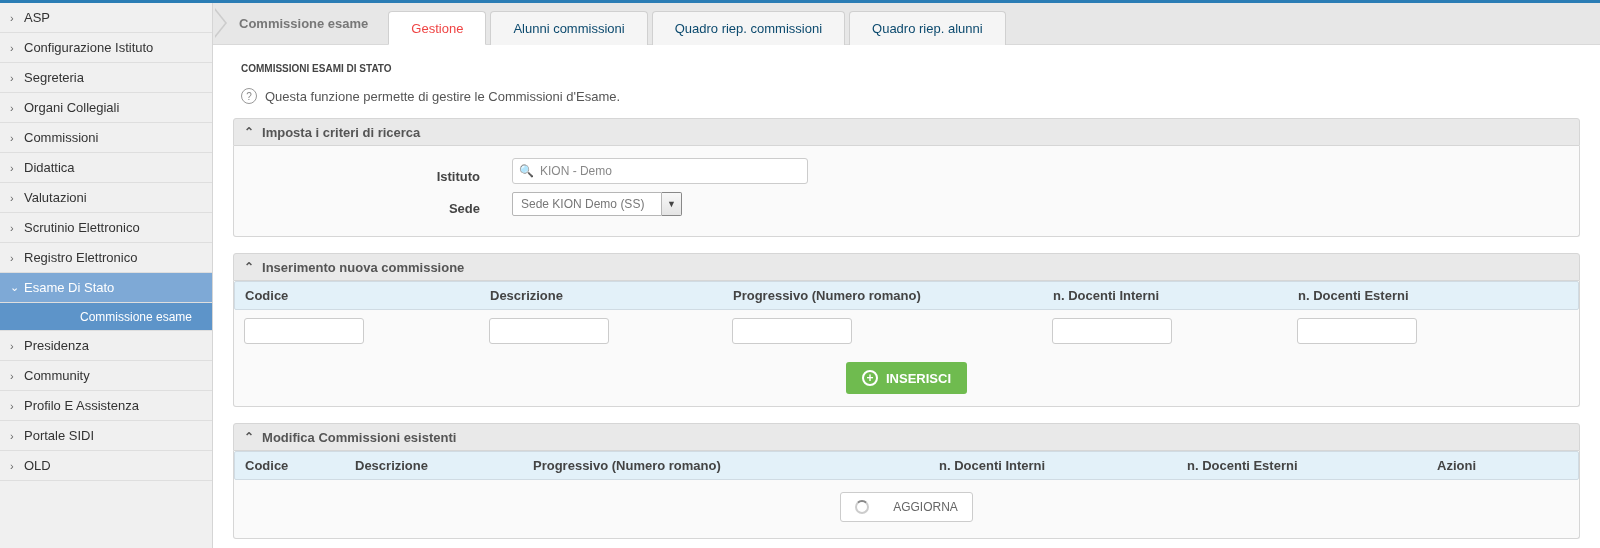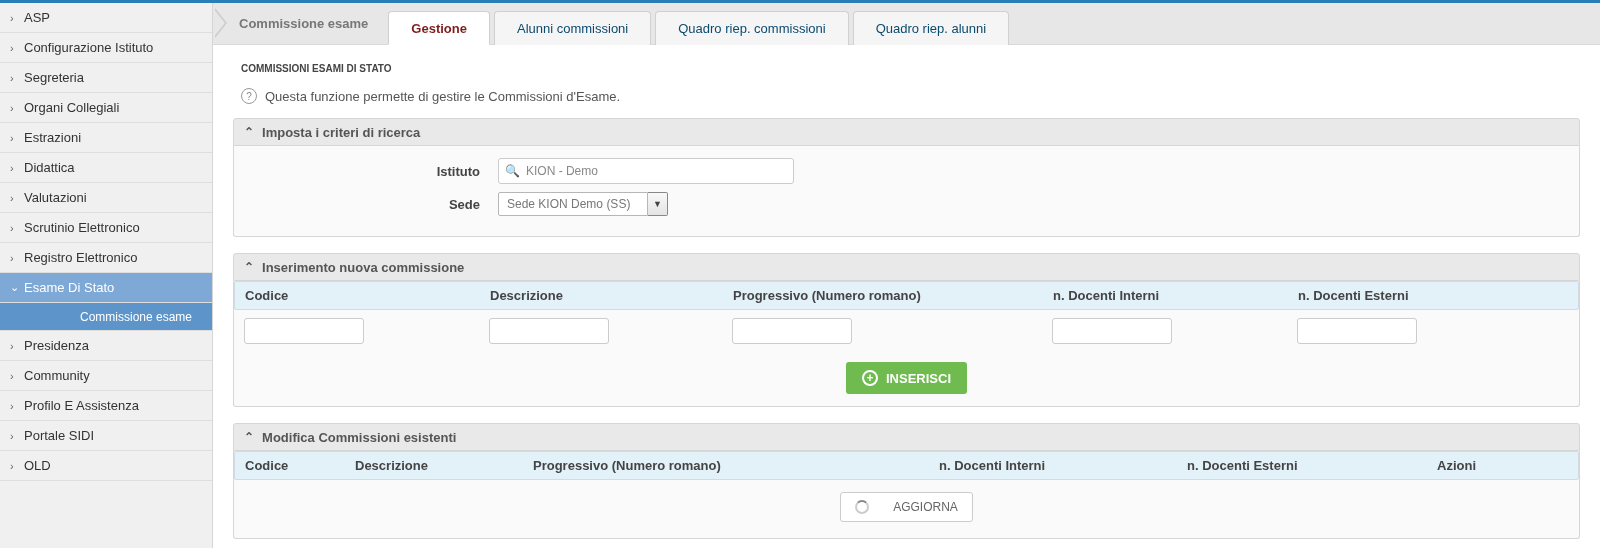--- a/index.html
+++ b/index.html
@@ -101,22 +101,22 @@
     display: flex;
     align-items: center;
     color: #0c4a6e;
     font-size: 13px;
     cursor: pointer;
     position: relative;
     top: 1px;
   }
   .tab.active {
     background: #fff;
-    color: #7f1d1d;
-    font-weight: bold;
+    color: #ef4444;
+    font-weight: normal;
     border-bottom: 1px solid #fff;
   }
 
   .content { padding: 14px 20px 30px 20px; }
   .page-title {
     font-size: 10px;
     font-weight: bold;
     color: #444;
     margin: 4px 0 14px 8px;
   }
@@ -155,22 +155,23 @@
     border: 1px solid #d6d6d6;
     border-top: none;
     border-radius: 0 0 3px 3px;
     background: #fafafa;
     padding: 12px 14px;
   }
   .caret-up { font-size: 12px; color: #555; }
 
   .form-row {
     display: flex;
-    align-items: center;
+    align-items: flex-end;
     margin-bottom: 8px;
+    gap: 14px;
   }
   .form-label {
     width: 250px;
     text-align: right;
     font-weight: bold;
     color: #444;
     padding-right: 18px;
     font-size: 13px;
   }
   .search-input {
@@ -338,21 +339,21 @@
     <div class="side-item">
         <span class="chev">›</span>
         <span>Segreteria</span>
       </div>
     <div class="side-item">
         <span class="chev">›</span>
         <span>Organi Collegiali</span>
       </div>
     <div class="side-item">
         <span class="chev">›</span>
-        <span>Estrazioni</span>
+        <span>Commissioni</span>
       </div>
     <div class="side-item">
         <span class="chev">›</span>
         <span>Didattica</span>
       </div>
     <div class="side-item">
         <span class="chev">›</span>
         <span>Valutazioni</span>
       </div>
     <div class="side-item">

